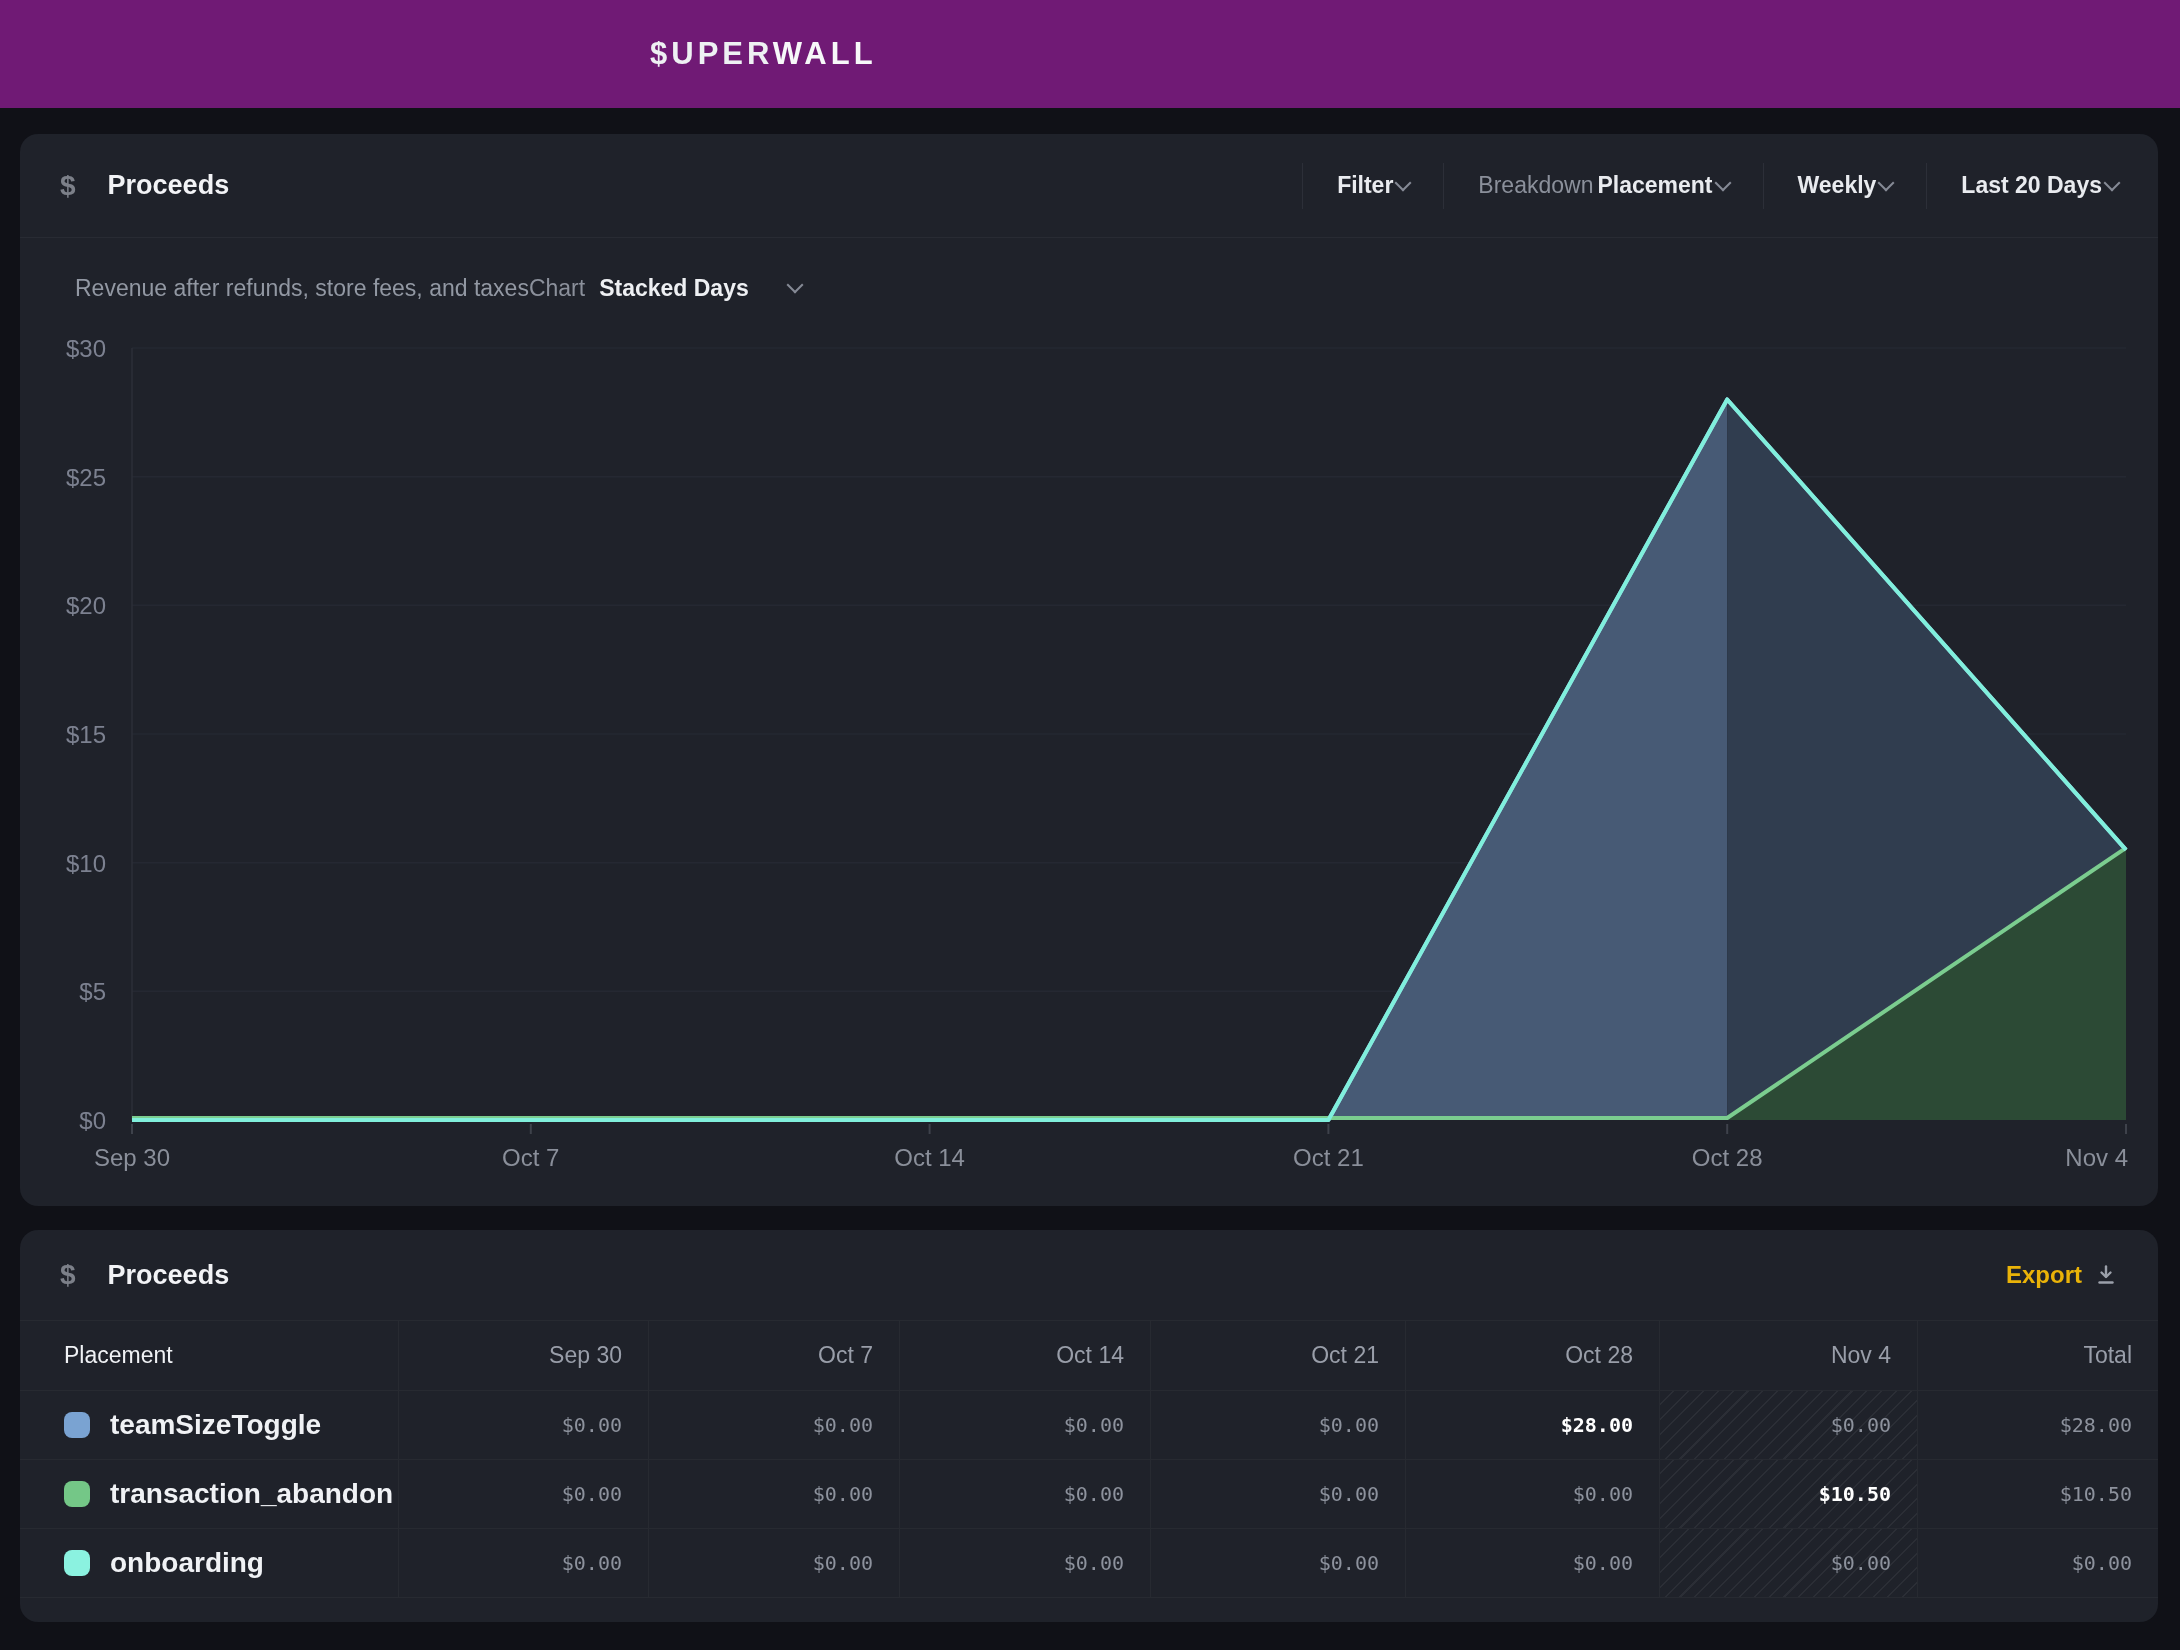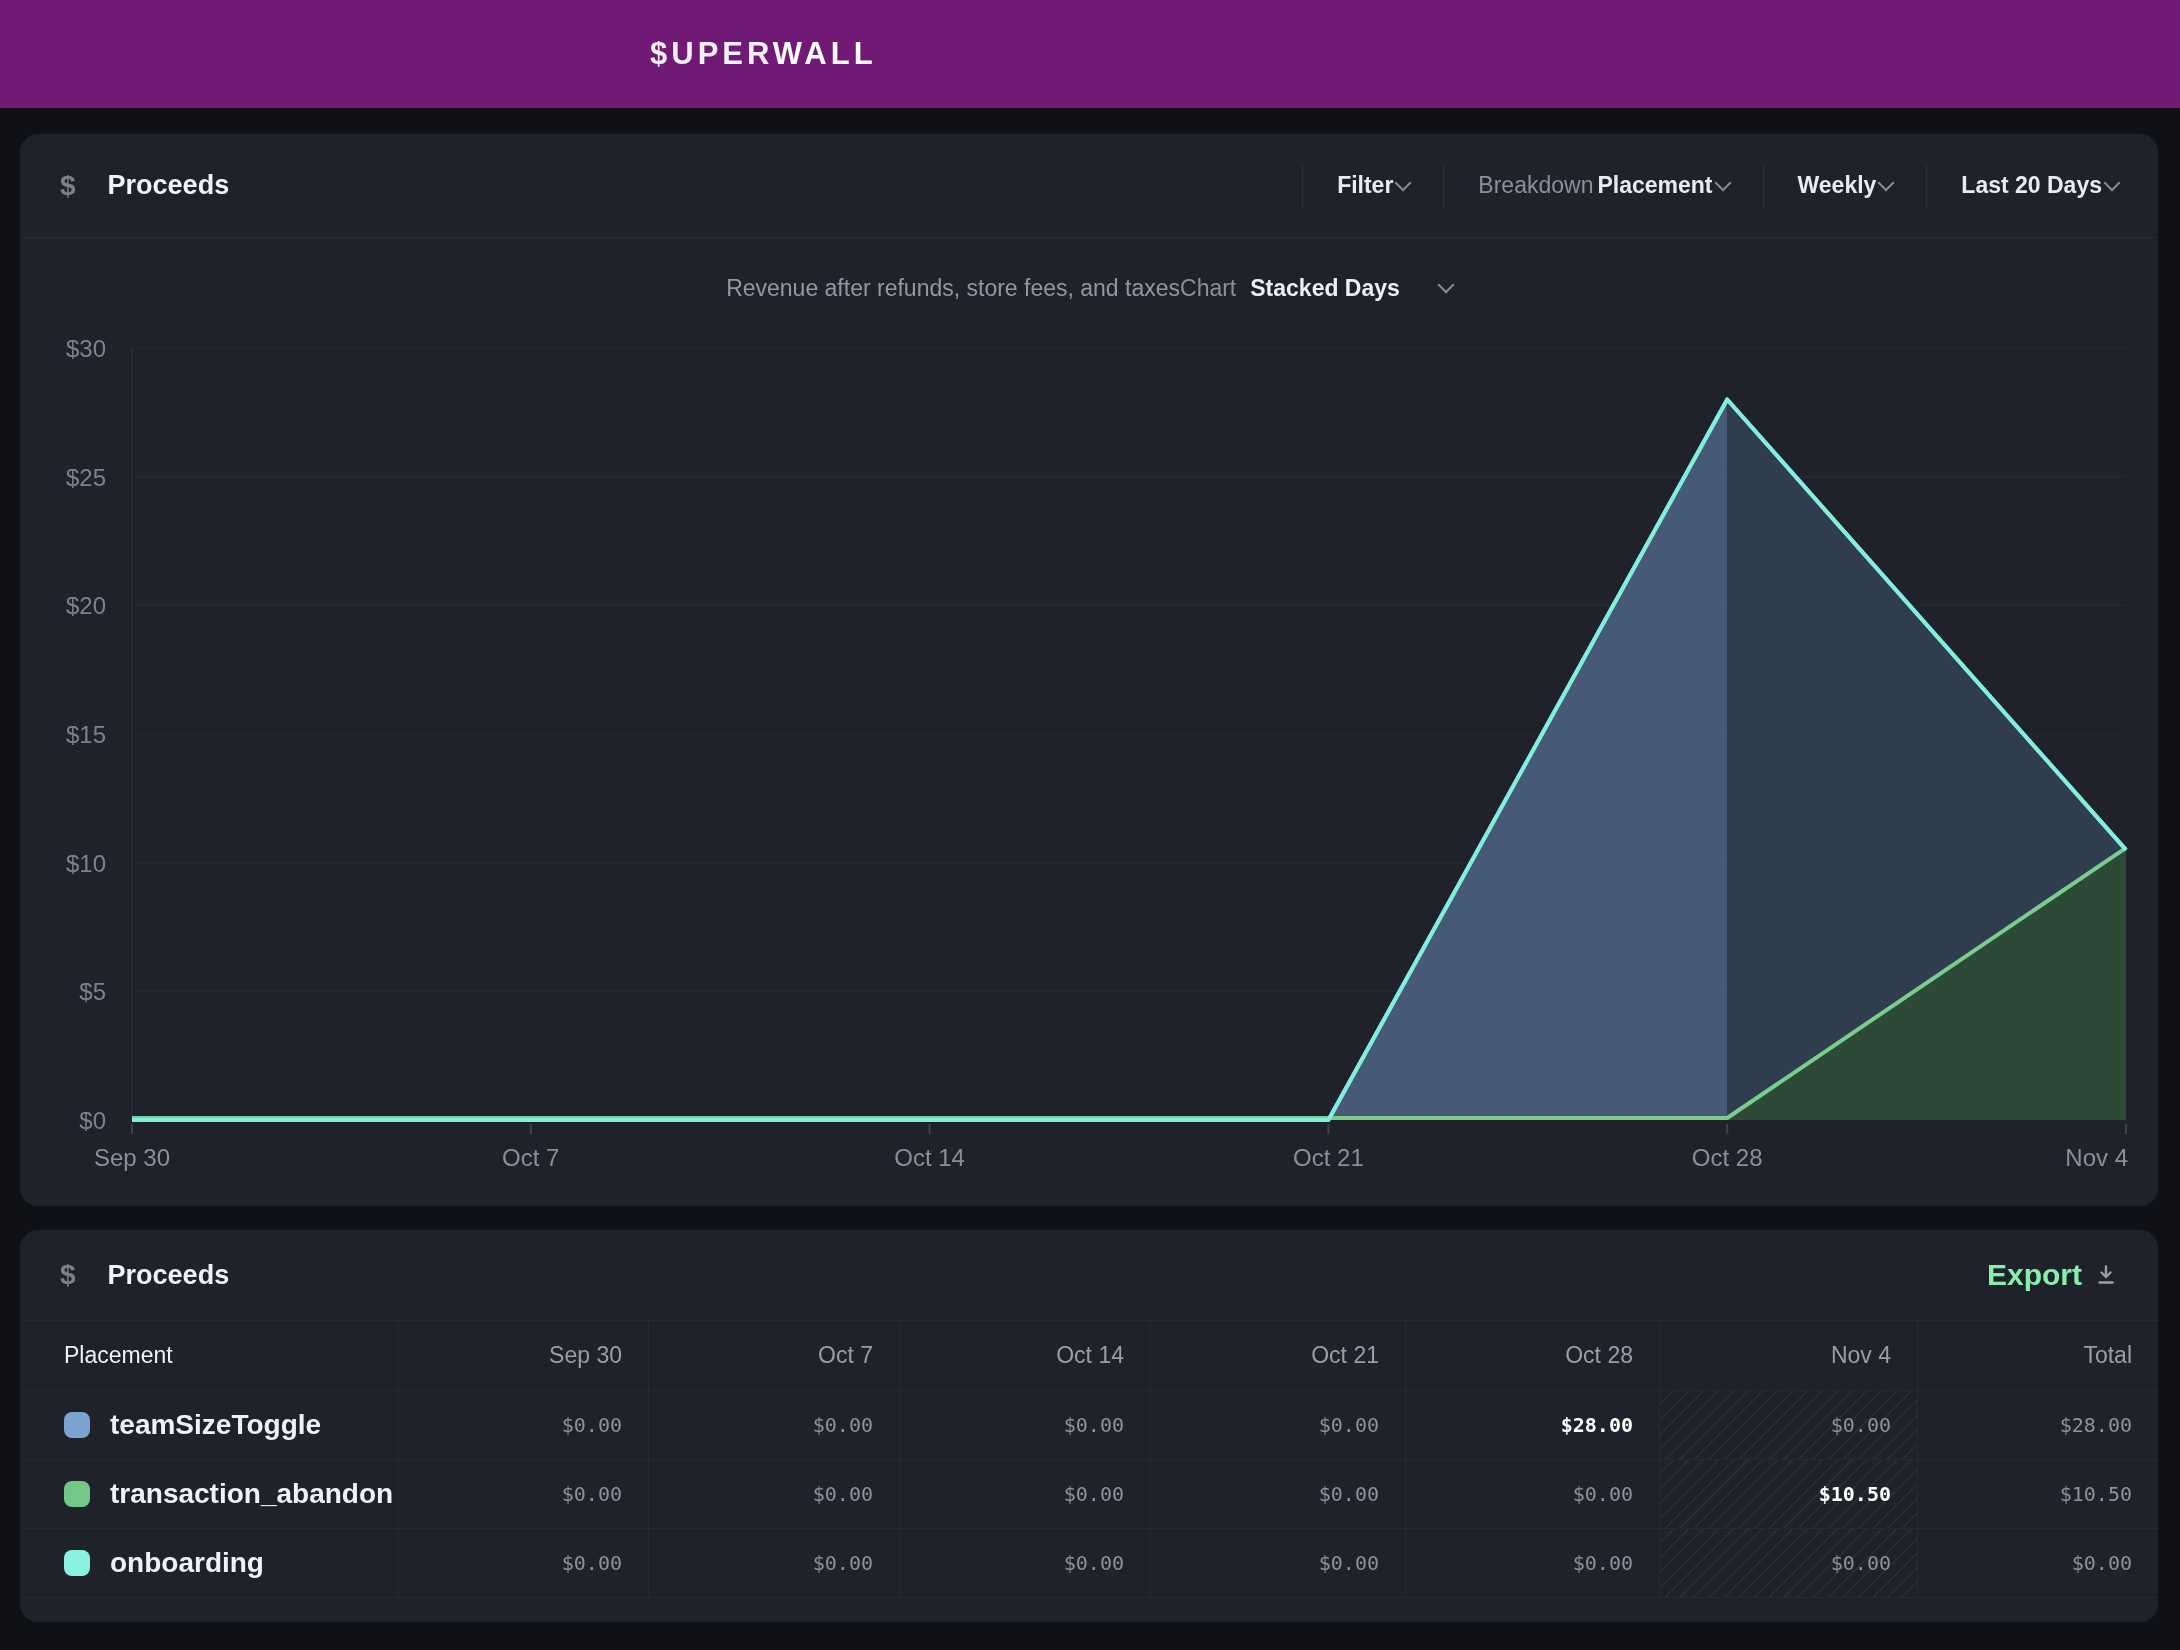--- a/index.html
+++ b/index.html
@@ -23,30 +23,30 @@
   .title-wrap{display:flex;align-items:center;gap:32px}
   .dollar{color:#7c8089;font-size:28px;font-weight:600}
   .card-title{font-size:27px;font-weight:700;color:#f2f3f6}
   .controls{margin-left:auto;display:flex;align-items:center}
   .ctrl{display:flex;align-items:center;gap:4px;font-size:23px;font-weight:600;color:#e9ebef;cursor:pointer;white-space:nowrap}
   .ctrl .muted{color:#8b909b;font-weight:500}
   .vsep{width:1px;height:46px;background:#2c2f38;margin:0 34px}
   .chev{width:10px;height:10px;border-right:2.5px solid #858a95;border-bottom:2.5px solid #858a95;transform:rotate(45deg);position:relative;top:-3px;flex:none}
 
   
-  .subrow{height:100px;display:flex;align-items:center;justify-content:center;padding:0 20px}
+  .subrow{height:100px;display:flex;align-items:center;justify-content:flex-start;padding:0 55px}
   .subtitle{color:#9298a3;font-size:23px}
   .chart-select{display:flex;align-items:center;gap:14px;font-size:23px;cursor:pointer}
   .chart-select .muted{color:#8b909b}
   .chart-select .val{color:#eef0f3;font-weight:700}
   #chart-mount svg{display:block}
 
   
   .table-head{height:90px;display:flex;align-items:center;justify-content:space-between;padding:0 40px}
-  .export{display:flex;align-items:center;gap:12px;color:#86efac;font-size:30px;font-weight:600;cursor:pointer}
+  .export{display:flex;align-items:center;gap:12px;color:#eab308;font-size:24px;font-weight:600;cursor:pointer}
   .ptable{display:grid;grid-template-columns:378px 250px 251px 251px 255px 254px 258px 1fr;border-bottom:1px solid #272a31}
   .cell{display:flex;align-items:center;border-top:1px solid #272a31;box-sizing:border-box;min-width:0}
   .cell.vline{border-left:1px solid #272a31}
   .hd{height:70px;color:#999ea9;font-size:23px;font-weight:500}
   .dcell{height:69px}
   .val{justify-content:flex-end;padding-right:26px}
   .name-cell{padding-left:44px;gap:20px;font-size:28px;font-weight:600;color:#f0f2f5}
   .mono{font-family:"DejaVu Sans Mono","Liberation Mono",monospace;font-size:20px;color:#8d929d}
   .mono.hl{color:#ffffff;font-weight:700}
   .swatch{width:26px;height:26px;border-radius:8px;display:inline-block;flex:none}

